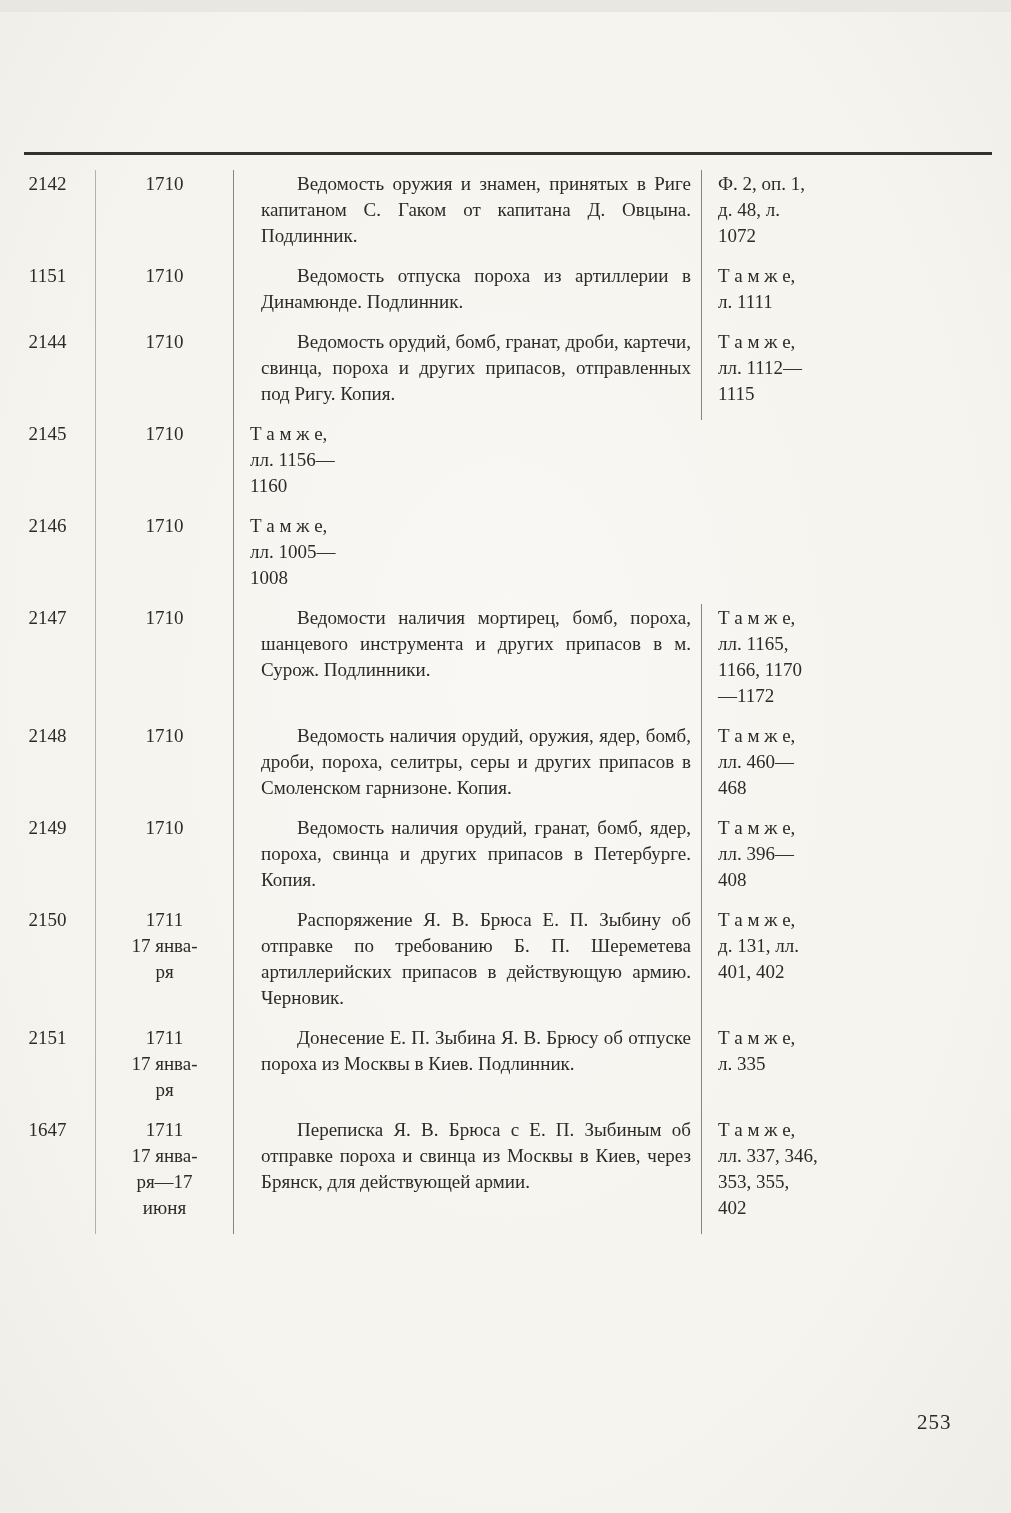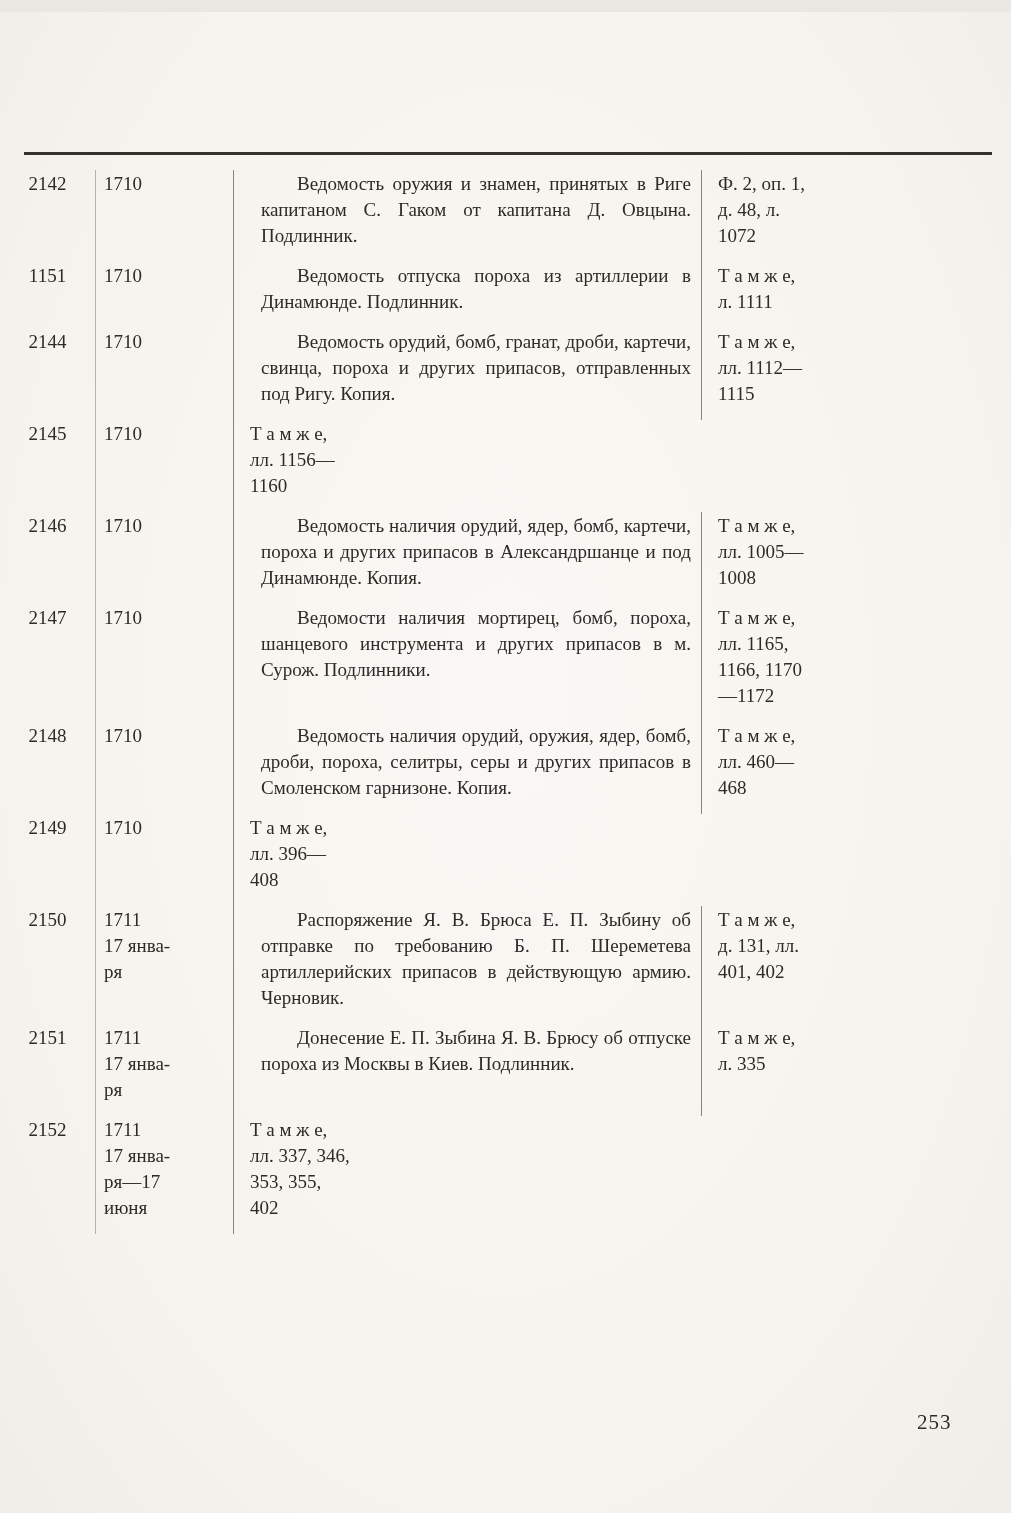--- a/index.html
+++ b/index.html
@@ -39,21 +39,21 @@
   .cell {
     padding: 0 8px 13px 8px;
     font-size: 19px;
     line-height: 26px;
   }
   .cell.num {
     text-align: center;
     padding-top: 1px;
   }
   .cell.date {
-    text-align: left;
+    text-align: center;
     white-space: pre-line;
     border-left: 1px solid rgba(60, 58, 52, 0.35);
     padding-top: 1px;
   }
   .cell.desc {
     border-left: 1px solid rgba(60, 58, 52, 0.6);
     text-align: justify;
     text-indent: 36px;
     padding-left: 27px;
     padding-right: 10px;
@@ -108,21 +108,20 @@
       <div class="row">
         <div class="cell num">2145</div>
         <div class="cell date">1710</div>
         <div class="cell ref">Т а м  ж е,
 лл. 1156—
 1160</div>
       </div>
       <div class="row">
         <div class="cell num">2146</div>
         <div class="cell date">1710</div>
-        <div class="cell desc">Ведомость наличия орудий, ядер, бомб, картечи, пороха и других при­пасов в Александршанце и под Ди­намюнде. Копия.</div>
         <div class="cell ref">Т а м  ж е,
 лл. 1005—
 1008</div>
       </div>
       <div class="row">
         <div class="cell num">2147</div>
         <div class="cell date">1710</div>
         <div class="cell desc">Ведомости наличия мортирец, бомб, пороха, шанцевого инструмен­та и других припасов в м. Сурож. Подлинники.</div>
         <div class="cell ref">Т а м  ж е,
 лл. 1165,
@@ -133,20 +132,21 @@
         <div class="cell num">2148</div>
         <div class="cell date">1710</div>
         <div class="cell desc">Ведомость наличия орудий, ору­жия, ядер, бомб, дроби, пороха, се­литры, серы и других припасов в Смоленском гарнизоне. Копия.</div>
         <div class="cell ref">Т а м  ж е,
 лл. 460—
 468</div>
       </div>
       <div class="row">
         <div class="cell num">2149</div>
         <div class="cell date">1710</div>
+        <div class="cell desc">Ведомость наличия орудий, гранат, бомб, ядер, пороха, свинца и других припасов в Петербурге. Копия.</div>
         <div class="cell ref">Т а м  ж е,
 лл. 396—
 408</div>
       </div>
       <div class="row">
         <div class="cell num">2150</div>
         <div class="cell date">1711
 17 янва-
 ря</div>
         <div class="cell desc">Распоряжение Я. В. Брюса Е. П. Зыбину об отправке по требованию Б. П. Шереметева артиллерийских припасов в действующую армию. Черновик.</div>
@@ -157,25 +157,26 @@
       <div class="row">
         <div class="cell num">2151</div>
         <div class="cell date">1711
 17 янва-
 ря</div>
         <div class="cell desc">Донесение Е. П. Зыбина Я. В. Брюсу об отпуске пороха из Москвы в Киев. Подлинник.</div>
         <div class="cell ref">Т а м  ж е,
 л. 335</div>
       </div>
       <div class="row">
-        <div class="cell num">2152</div>
+        <div class="cell num">1647</div>
         <div class="cell date">1711
 17 янва-
 ря—17
 июня</div>
+        <div class="cell desc">Переписка Я. В. Брюса с Е. П. Зыбиным об отправке пороха и свин­ца из Москвы в Киев, через Брянск, для действующей армии.</div>
         <div class="cell ref">Т а м  ж е,
 лл. 337, 346,
 353, 355,
 402</div>
       </div>
     </div>
   <div class="page-number">253</div>
 </div>
 
 </body></html>

